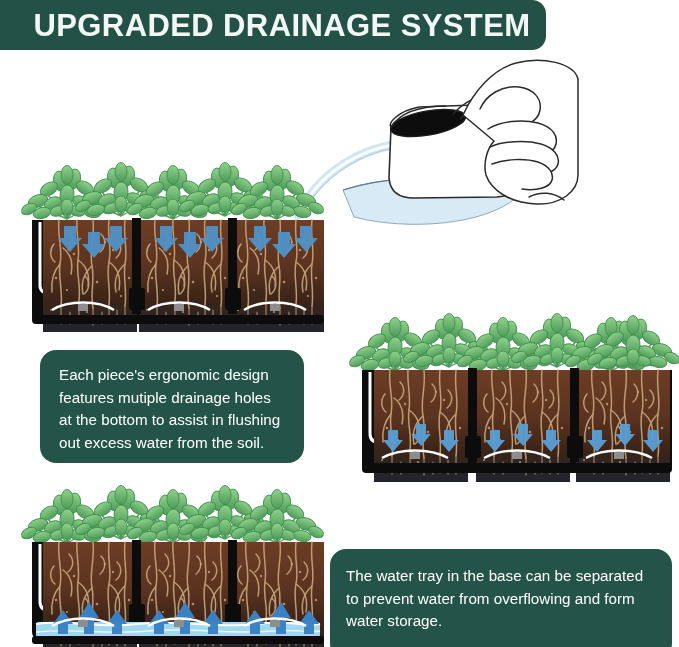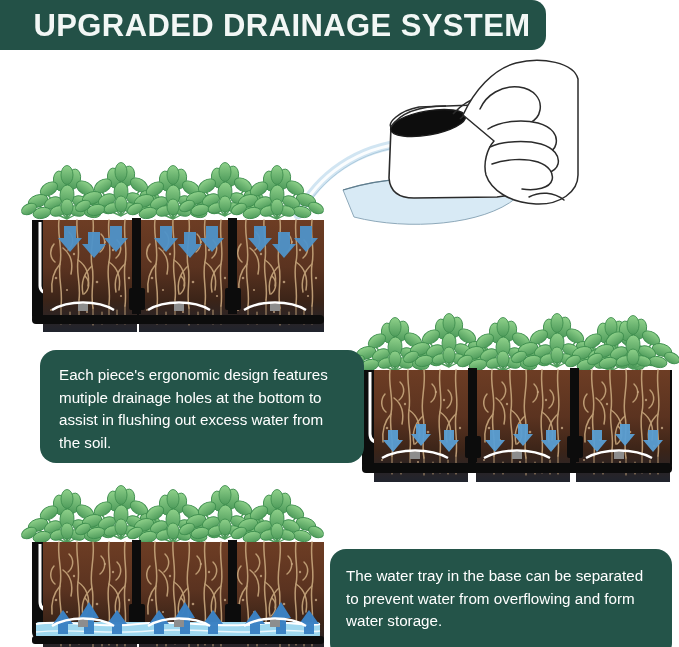--- a/index.html
+++ b/index.html
@@ -37,21 +37,21 @@
     color:#ffffff;
     box-sizing:border-box;
   }
   .callout p{
     margin:0;
     font-size:15.2px;
     line-height:22.5px;
     color:#ffffff;
     font-family:"Liberation Sans", sans-serif;
   }
-  #callout-1{left:40px;top:350px;width:324px;height:113px;padding:14px 17px 12px 19px;}
+  #callout-1{left:40px;top:350px;width:264px;height:113px;padding:14px 17px 12px 19px;}
   #callout-2{left:330px;top:549px;width:342px;height:110px;padding:16px 16px 0 16px;border-radius:16px;}
 
   
   .planter{position:absolute;}
   #planter-top{left:28px;top:160px;}
   #planter-mid{left:358px;top:312px;}
   #planter-bot{left:28px;top:484px;}
 
   
   #watering-can{position:absolute;left:288px;top:57px;}

